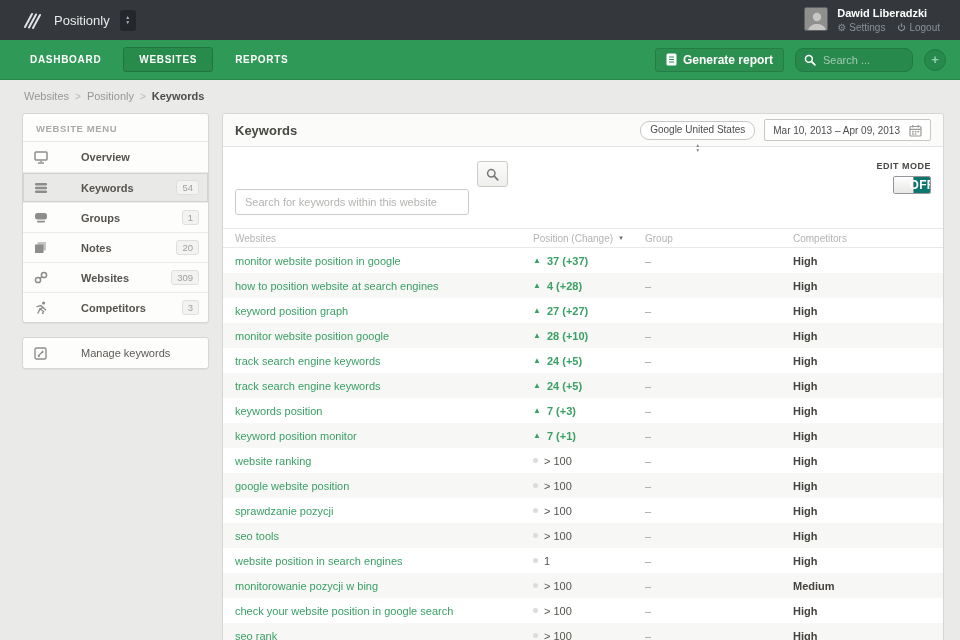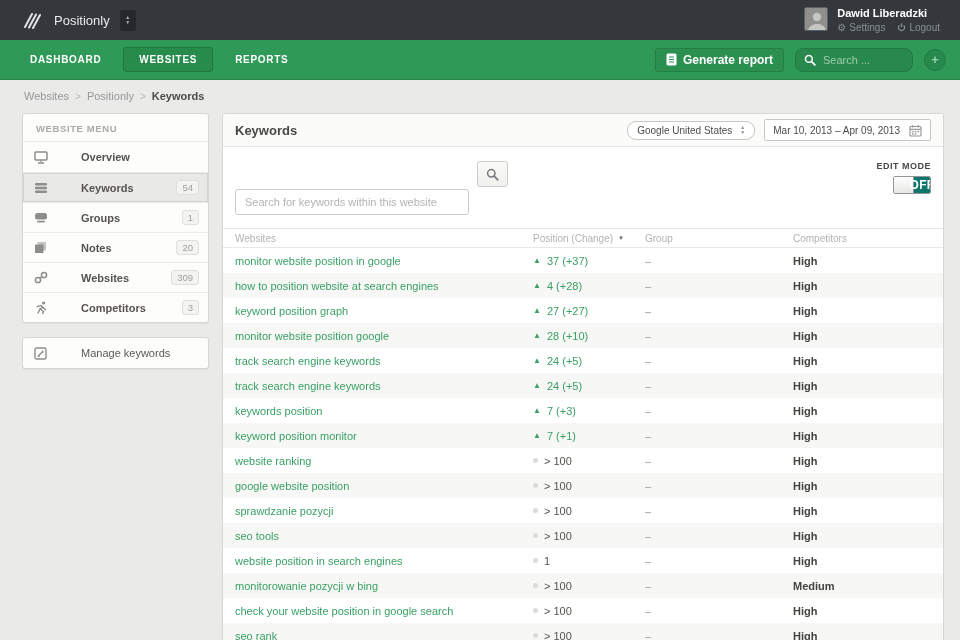--- a/index.html
+++ b/index.html
@@ -59,21 +59,21 @@
     font-size:9.5px; font-weight:normal; color:#a0a09e; }
   .badge:empty { display:none; }
 
   
   .main { flex:1; }
   .main-card { background:#fff; border:1px solid #d6d6d4; border-radius:3px; box-shadow:0 1px 1px rgba(0,0,0,0.05); overflow:hidden; }
   .main-header { display:flex; align-items:center; height:33px; padding:0 12px; background:#fbfbf9; border-bottom:1px solid #e4e4e2; }
   .main-title { font-size:13px; font-weight:bold; color:#474744; }
   .header-controls { margin-left:auto; display:flex; align-items:center; gap:9px; }
   .engine-select { display:flex; align-items:center; gap:8px; background:#fff; border:1px solid #c7c7c5; border-radius:9px;
-    padding:2px 9px; height:19px; font-size:10px; color:#4c4c4a; cursor:pointer; }
+    padding:2px 9px; height:19px; font-size:10px; color:#4c4c4a; cursor:pointer;flex-direction:column; }
   .engine-select .updown { display:flex; flex-direction:column; align-items:center; color:#8a8a88; }
   .engine-select .updown span { font-size:5px; line-height:5px; }
   .date-box { display:flex; align-items:center; gap:9px; background:#fff; border:1px solid #c7c7c5; border-radius:2px;
     padding:0 8px; height:22px; font-size:10px; color:#4c4c4a; cursor:pointer; }
   .date-box .cal { color:#9a9a98; display:flex; }
 
   .toolbar { display:flex; align-items:flex-start; padding:14px 12px 13px; }
   .kw-search { width:234px; height:26px; border:1px solid #cbcbc9; border-radius:3px; padding:0 9px; font-size:11px;
     color:#555; outline:none; font-family:"Liberation Sans", sans-serif;margin-top:28px; }
   .kw-search::placeholder { color:#b3b3b1; }
@@ -92,21 +92,21 @@
   .th:first-child { padding-left:12px; }
   .sort-arrow { font-size:6px; color:#6d6d6b; }
 
   .trow { display:grid; grid-template-columns:310px 112px 148px 1fr; align-items:center; height:25px; font-size:11px; }
   .trow.alt { background:#f7f7f5; }
   .c-kw { padding-left:12px; overflow:hidden; white-space:nowrap; }
   .c-kw a { color:#3aa065; cursor:pointer; }
   .c-pos { display:flex; align-items:center; gap:6px; }
   .tri-up { color:#3aa065; font-size:8px; line-height:8px; }
   .no-change-dot { width:5px; height:5px; border-radius:50%; background:#dcdcda; display:inline-block; }
-  .pos-green { color:#3aa065; font-weight:normal; }
+  .pos-green { color:#3aa065; font-weight:bold; }
   .pos-gray { color:#55534f; }
   .c-grp { color:#9c9c9a; }
   .c-comp { font-weight:bold; color:#45433f; }
 </style>
 </head>
 <body>
 
 <div class="topbar">
   <span style="display:flex;">
     <svg width="24" height="24" viewBox="0 0 24 24">

